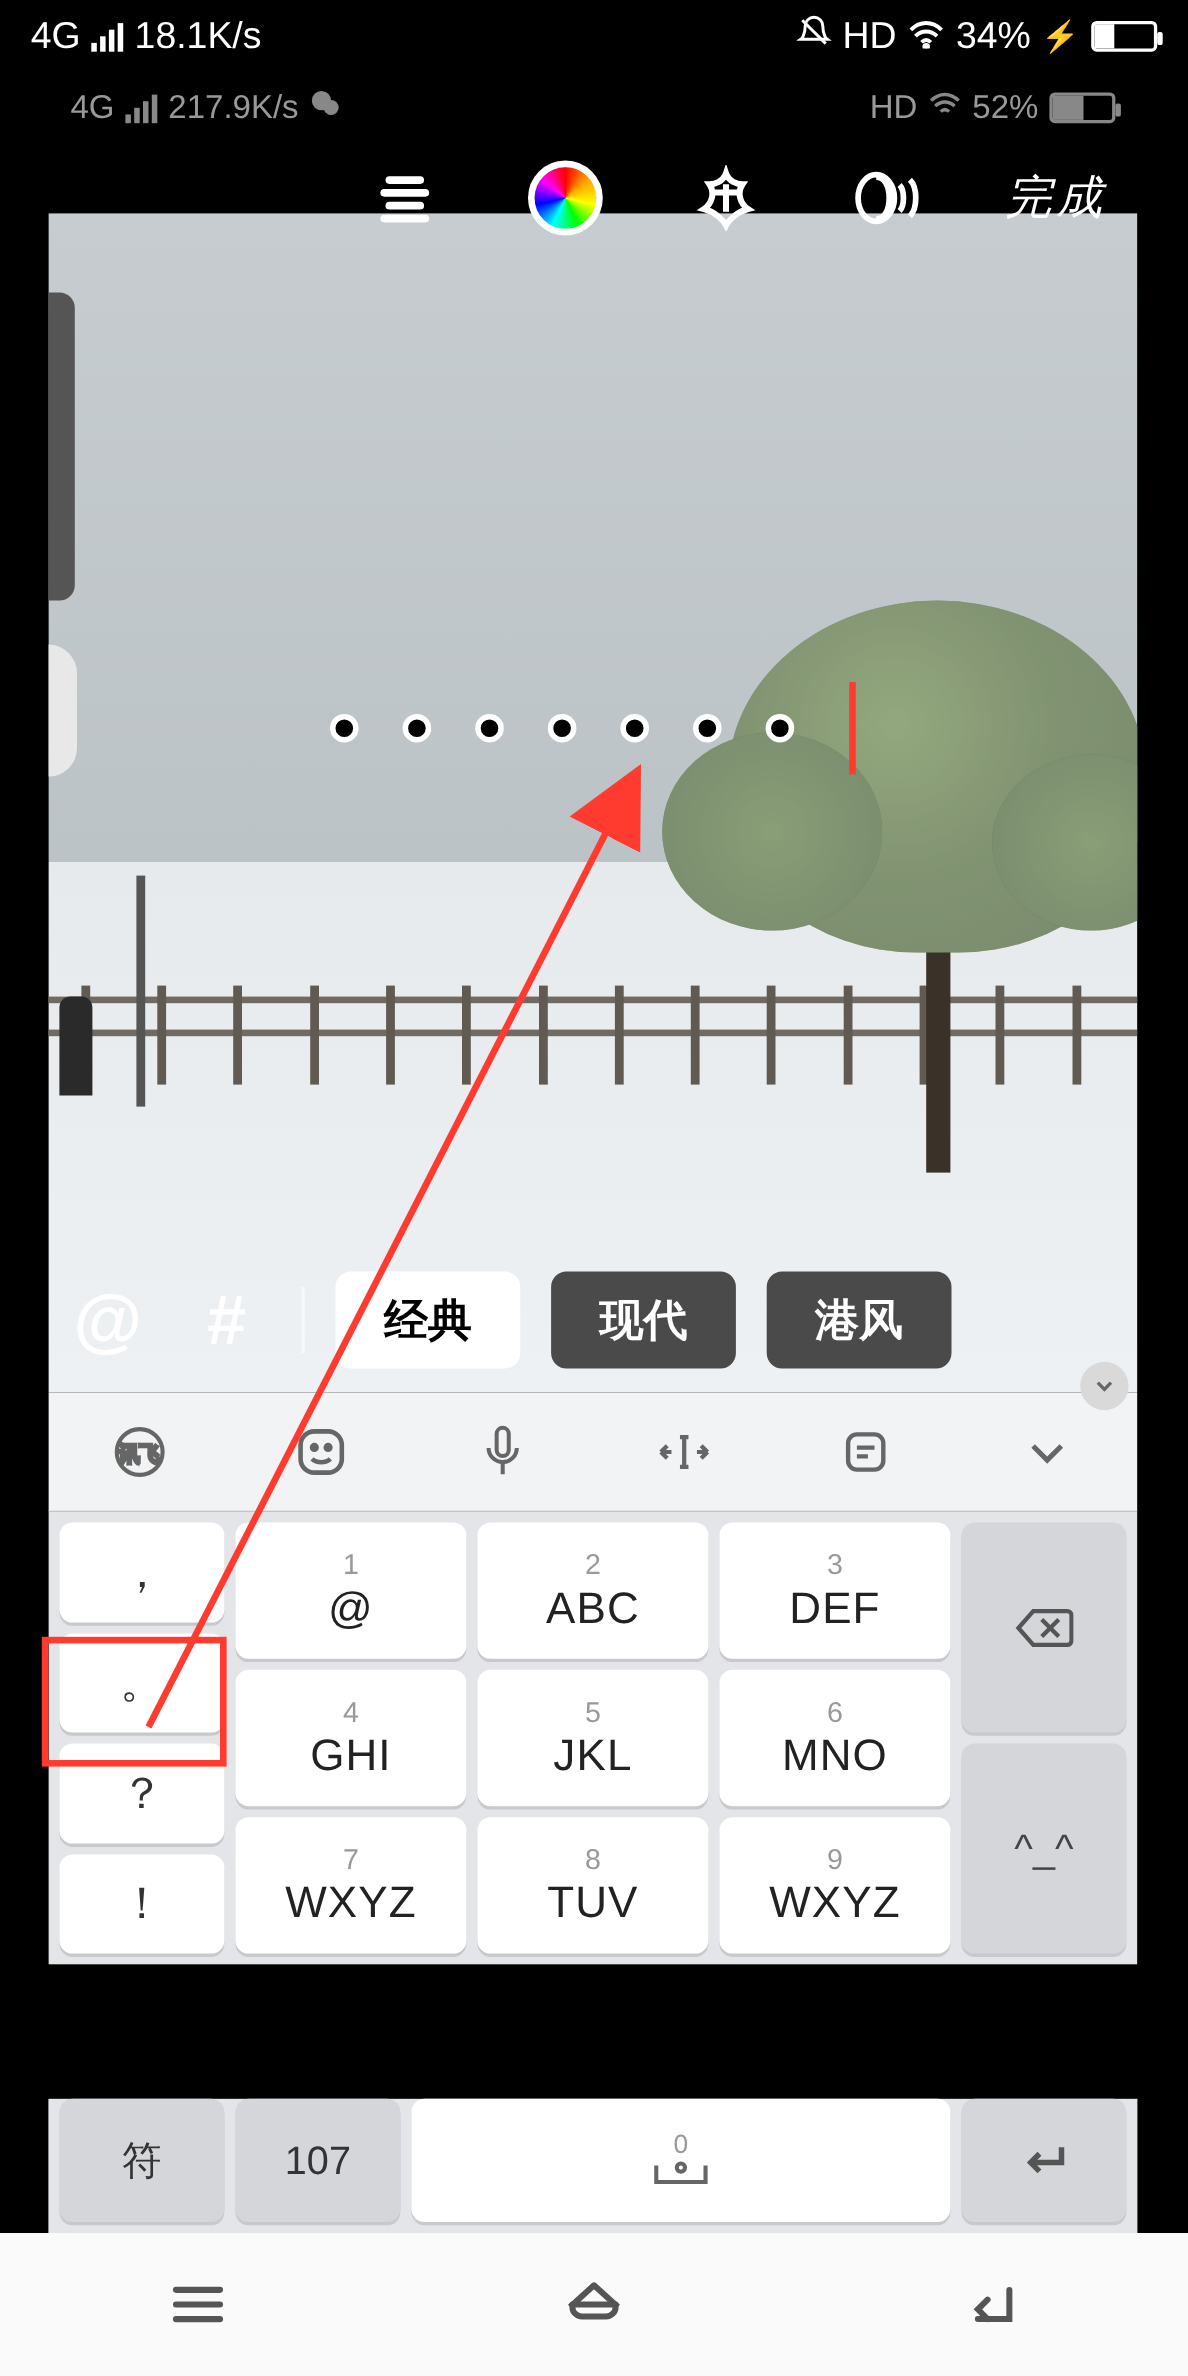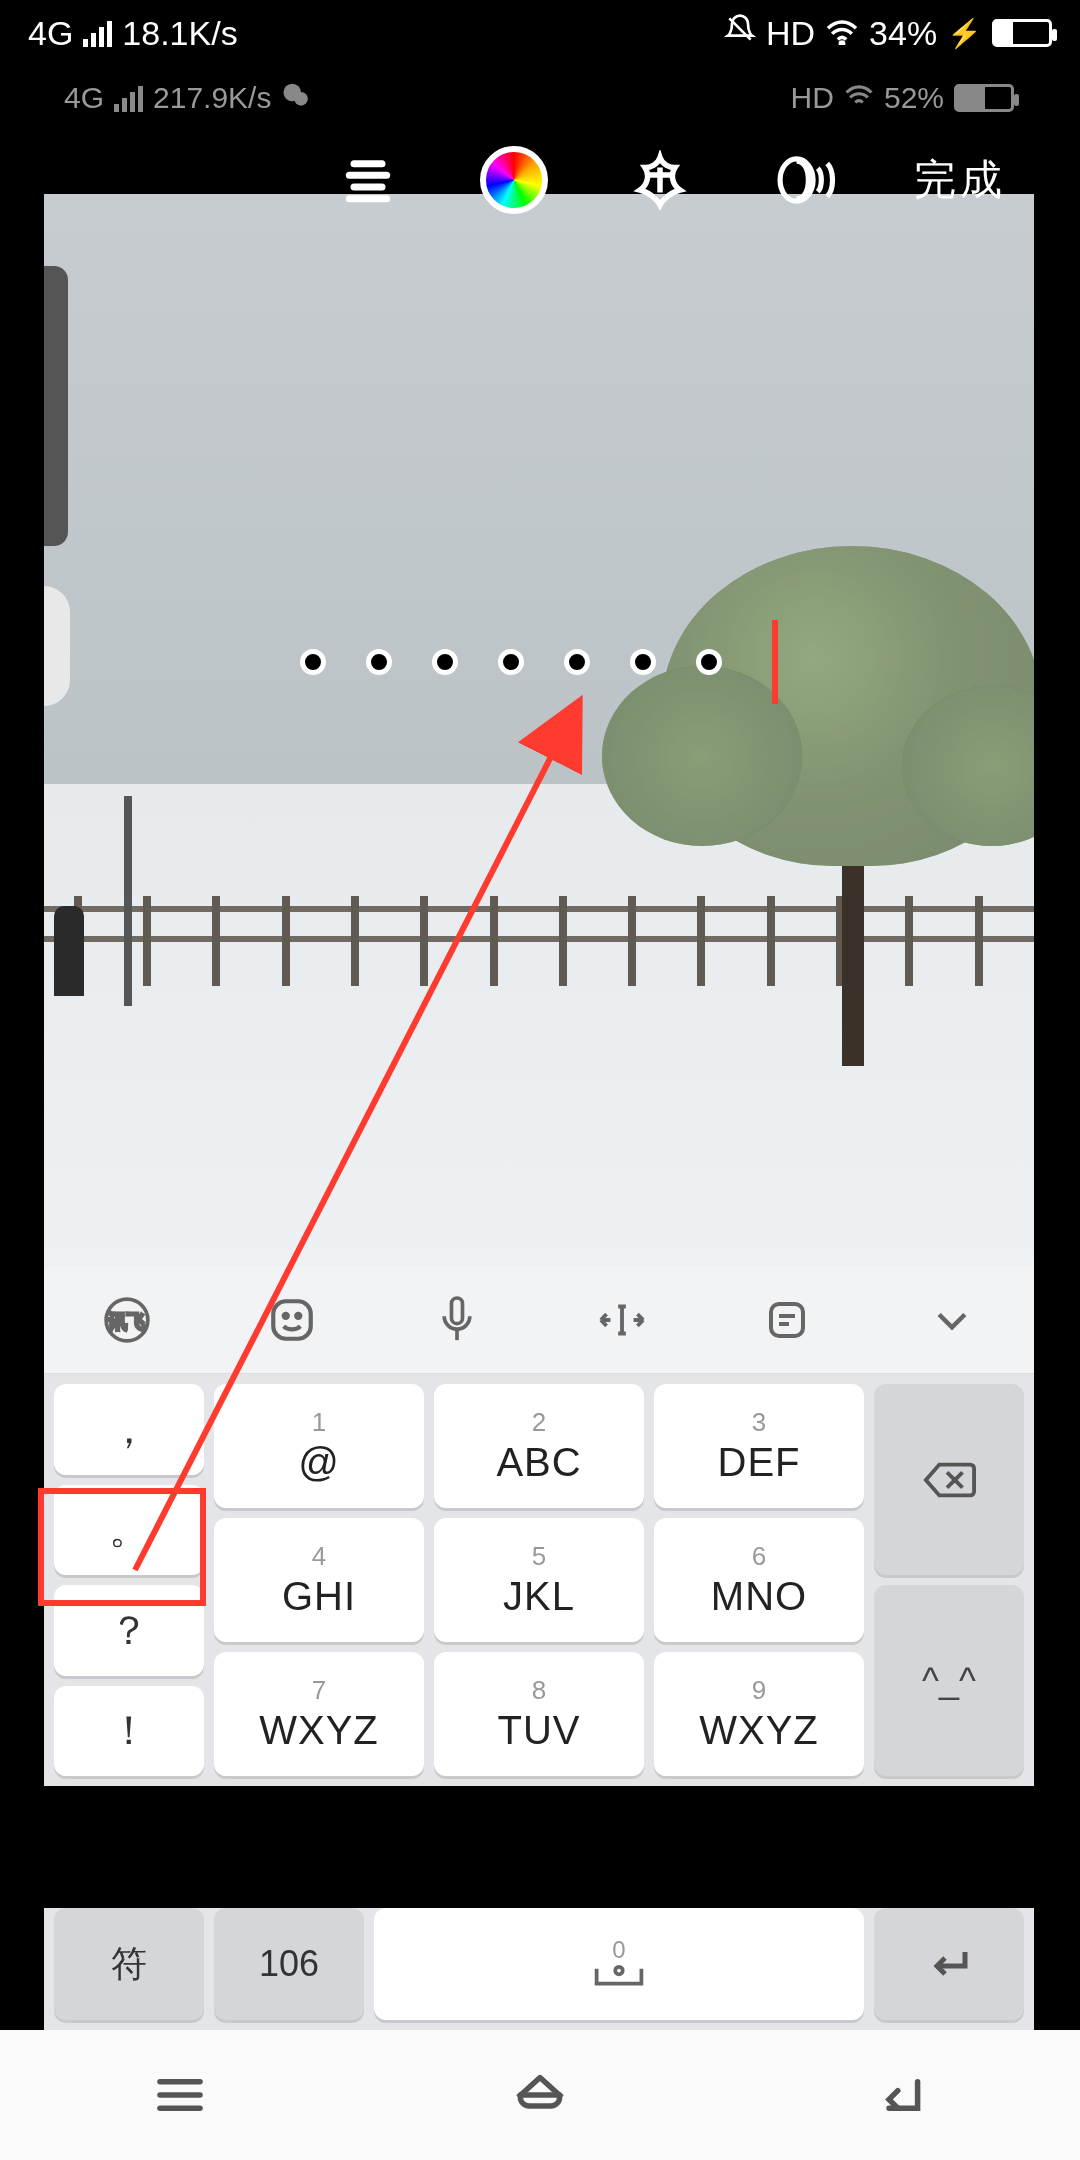--- a/index.html
+++ b/index.html
@@ -44,21 +44,21 @@
     position:absolute; top:0; left:0; width:100%; height:64px;
     display:flex; align-items:center; justify-content:space-between;
     padding:0 20px; color:#999; font-size:30px; z-index:20;
   }
   .inner-status .left,.inner-status .right{display:flex;align-items:center;gap:10px;}
   .inner-status .center{position:absolute;left:0;right:0;text-align:center;font-size:32px;}
 
   .toolbar {
     position:absolute; top:64px; left:0; width:100%; height:100px;
     display:flex; align-items:center; justify-content:flex-end; gap:70px;
-    padding-right:28px; z-index:20;
+    padding-right:28px; z-index:20;font-style:italic;
   }
   .tool { width:76px; height:76px; display:flex; align-items:center; justify-content:center; color:#fff; }
   .color-wheel {
     width:68px;height:68px;border-radius:50%;
     background: conic-gradient(red,orange,yellow,lime,cyan,blue,magenta,red);
     border:6px solid #fff;
   }
   .done-btn { color:#fff; font-size:42px; letter-spacing:4px; }
 
   .photo {
@@ -289,20 +289,33 @@
     <span class="dot"></span>
     <span class="dot"></span>
     <span class="dot"></span>
     <span class="dot"></span>
     <span class="dot"></span>
     <span class="dot"></span>
     <span class="dot"></span>
     <span class="cursor"></span>
   </div>
 
+  <div class="style-bar">
+    <div class="sym">@</div>
+    <div class="sym">#</div>
+    <div class="vline"></div>
+    <div class="chip active">经典</div>
+    <div class="chip dark">现代</div>
+    <div class="chip dark">港风</div>
+    <div class="down-circle">
+      <svg width="24" height="24" viewBox="0 0 24 24" fill="none" stroke="#666" stroke-width="3">
+          <path d="M6 9l6 6 6-6"></path>
+        </svg>
+    </div>
+  </div>
 
   <div class="kb-toolbar">
     <div class="kb-tool">
       <svg width="50" height="50" viewBox="0 0 24 24" fill="none" stroke="#666" stroke-width="1.8">
           <circle cx="12" cy="12" r="10"></circle>
           <text x="12" y="16" font-size="9" text-anchor="middle" fill="#666">讯飞</text>
         </svg>
     </div>
     <div class="kb-tool">
       <svg width="50" height="50" viewBox="0 0 24 24" fill="none" stroke="#666" stroke-width="2">
@@ -399,21 +412,21 @@
         <div class="sk">^_^</div>
       </div>
     </div>
   </div>
 
 </div>
 
 <div style="position:absolute;top:1908px;left:44px;width:990px;height:122px;background:#e3e5e9;padding:0 10px 10px 10px;">
   <div class="kb-bottom" style="position:relative;bottom:auto;left:0;right:0;height:112px;">
     <div class="bk w150">符</div>
-    <div class="bk w150">106</div>
+    <div class="bk w150">107</div>
     <div class="bk space">
       <span class="num">0</span>
       <svg width="56" height="28" viewBox="0 0 30 14" fill="none" stroke="#666" stroke-width="2">
           <path d="M3 2v8h24V2"></path>
           <circle cx="15" cy="3" r="2"></circle>
         </svg>
     </div>
     <div class="bk w150">
       <svg width="50" height="40" viewBox="0 0 24 20" fill="none" stroke="#555" stroke-width="2.5">
           <path d="M20 4v7H6"></path>

